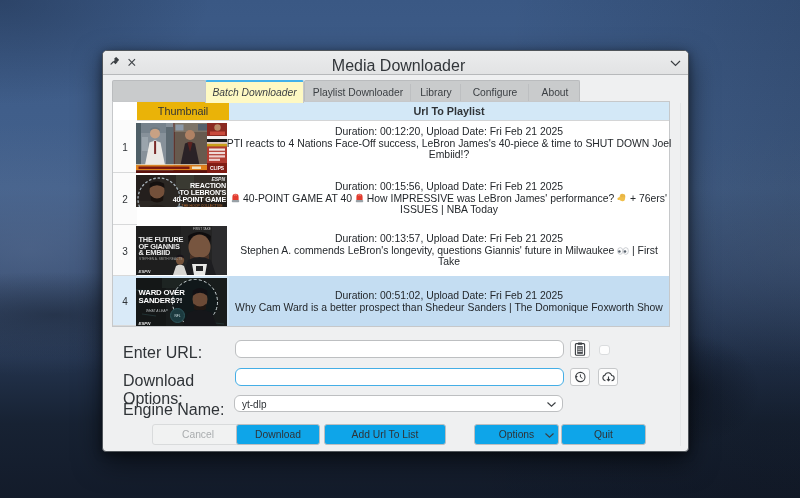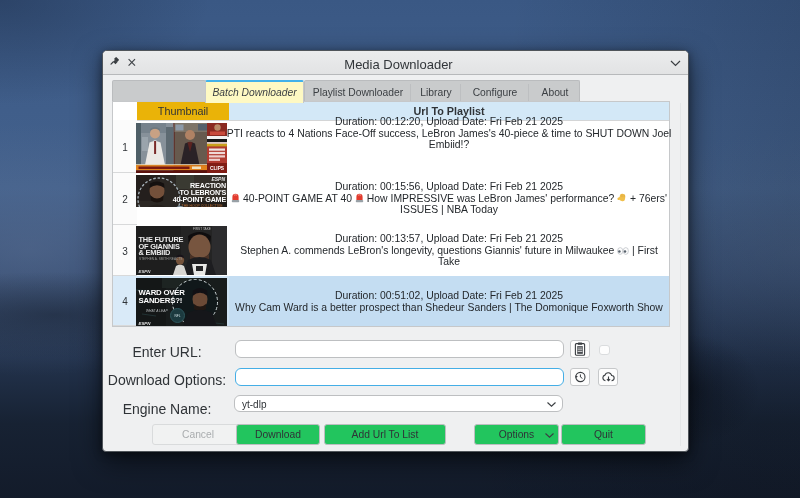--- a/index.html
+++ b/index.html
@@ -14,42 +14,42 @@
       radial-gradient(300px 150px at 0px 0px, rgba(24,38,62,.4), rgba(24,38,62,0) 70%),
       linear-gradient(180deg, #3a5884 0%, #405e8a 22%, #43618c 38%, #354c71 55%, #23334d 72%, #172233 85%, #131b2a 100%);
   }
   .win { position:absolute; left:102px; top:50px; width:587px; height:402px;
     background:#eff0f1; border:1px solid #50555a; border-radius:5px 5px 4px 4px;
     box-shadow:0 10px 28px rgba(0,0,0,.55), 0 2px 8px rgba(0,0,0,.4); }
   .titlebar { position:absolute; left:0; top:0; right:0; height:24px;
     background:linear-gradient(180deg,#ebeced,#e2e3e4); border-bottom:1px solid #b7b9bb;
     border-radius:4px 4px 0 0; }
   .title { position:absolute; left:6px; right:0; top:5.5px; text-align:center;
-    font-size:13px; color:#32363a; }
+    font-size:16px; color:#32363a; }
   .tab { position:absolute; top:29px; height:37px; background:#c9cbcc;
     border:1px solid #babcbe; border-bottom:none; border-radius:2px 2px 0 0;
     font-size:10.3px; color:#3b3f43; text-align:center; padding-top:20px; }
   .tab.active { background:#fef9c3; border-top:2px solid #41b1ea; border-left-color:#c6c8ca;
     border-right-color:#c6c8ca; top:28.5px; height:23px; padding-top:5px; z-index:2;font-style:italic; }
   .table { position:absolute; left:9px; top:50px; width:558px; height:226px;
     background:#fff; border:1px solid #c6c8ca; }
   .rownum { position:absolute; left:0; width:24px; text-align:center; font-size:10px; color:#2f3337;
     border-bottom:1px solid #d8d9da; background:#fbfbfb; }
   .hdr { position:absolute; top:0; height:18px; font-size:10.8px; color:#2f3337;
     text-align:center; padding-top:2.5px; }
   .urltext { position:absolute; left:116px; width:440px; font-size:10.4px; color:#24282c;
     display:flex; flex-direction:column; align-items:center; line-height:11.6px; }
   .urltext div { white-space:nowrap; }
   .ei { display:inline-block; vertical-align:-1px; position:static !important; }
   .thumb { position:absolute; left:24px; width:91px; overflow:hidden; }
-  label { position:absolute; font-size:14px; color:#2f3337; text-align:center; width:120px; left:4px; }
+  label { position:absolute; font-size:16px; color:#2f3337; text-align:left; width:120px; left:20px; }
   .input { position:absolute; left:132px; width:329px; background:#fff;
     border:1px solid #bdbfc1; border-radius:6px; }
   .btnicon { position:absolute; background:#fdfdfd; border:1px solid #c6c8ca; border-radius:3px; }
-  .button { position:absolute; top:373px; height:21px; background:#22c55e;
+  .button { position:absolute; top:373px; height:21px; background:#0ea5e9;
     border:1px solid #bcbec0; border-radius:3px; font-size:10.3px; color:#2f3337;
     text-align:center; padding-top:4px; }
   svg { position:absolute; }
 </style>
 </head>
 <body>
 <div class="win">
 
   <div class="titlebar">
     <div class="title">Media Downloader</div>
@@ -201,21 +201,21 @@
   <text x="2.5" y="17">WARD OVER</text>
   <text x="2.5" y="25">SANDERS?!</text>
  </g>
  <text x="10" y="34" font-family="Liberation Sans" font-size="3.3" font-style="italic" fill="#b8bcbe">WHAT A LEAP</text>
  <circle cx="41.5" cy="37.5" r="7" fill="#1c3a3f" stroke="#2d565c" stroke-width="1"></circle>
  <text x="41.5" y="39" font-family="Liberation Sans" font-size="3.2" fill="#cfe0e4" text-anchor="middle">NFL</text>
  <text x="2.5" y="47" font-family="Liberation Sans" font-size="4.4" font-weight="bold" font-style="italic" fill="#e2e2e2">ESPN</text>
 </svg>
       </div>
 
-    <div class="urltext" style="top:14px;">
+    <div class="urltext" style="top:24px;">
         <div>Duration: 00:12:20, Upload Date: Fri Feb 21 2025</div>
         <div>PTI reacts to 4 Nations Face-Off success, LeBron James's 40-piece &amp; time to SHUT DOWN Joel</div>
         <div>Embiid!?</div>
       </div>
     <div class="urltext" style="top:79px;">
         <div>Duration: 00:15:56, Upload Date: Fri Feb 21 2025</div>
         <div><svg class="ei" width="9" height="10" viewBox="0 0 9 10">
             <rect x="0.8" y="7" width="7.4" height="2.2" rx="0.8" fill="#98a0a6"></rect>
             <path d="M4.5 0.8 A3.1 3.1 0 0 1 7.6 3.9 L7.6 7 L1.4 7 L1.4 3.9 A3.1 3.1 0 0 1 4.5 0.8 Z" fill="#e23b2e"></path>
             <path d="M3 2.2 Q4.5 1.4 6 2.2" stroke="#f7a9a0" stroke-width="0.8" fill="none"></path>

